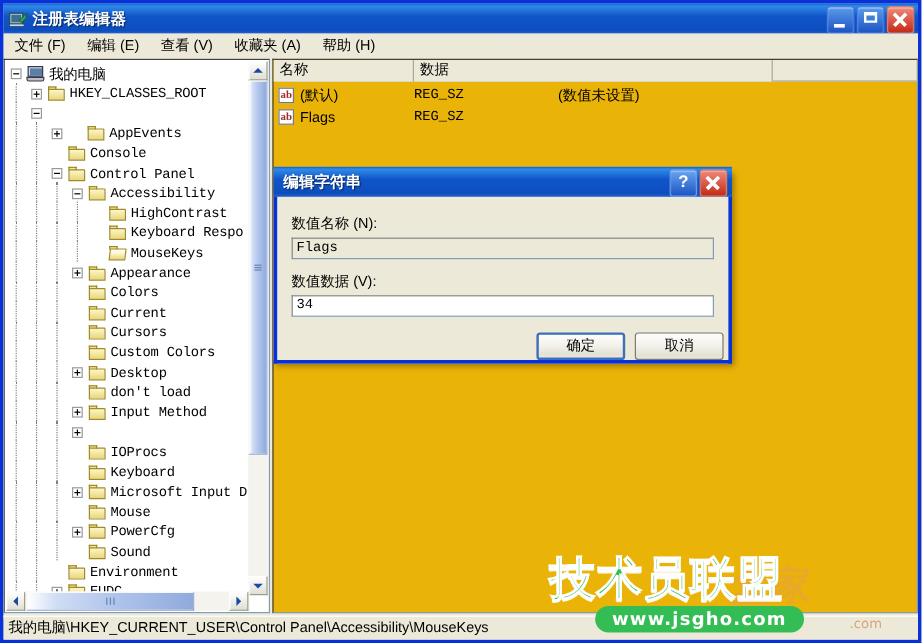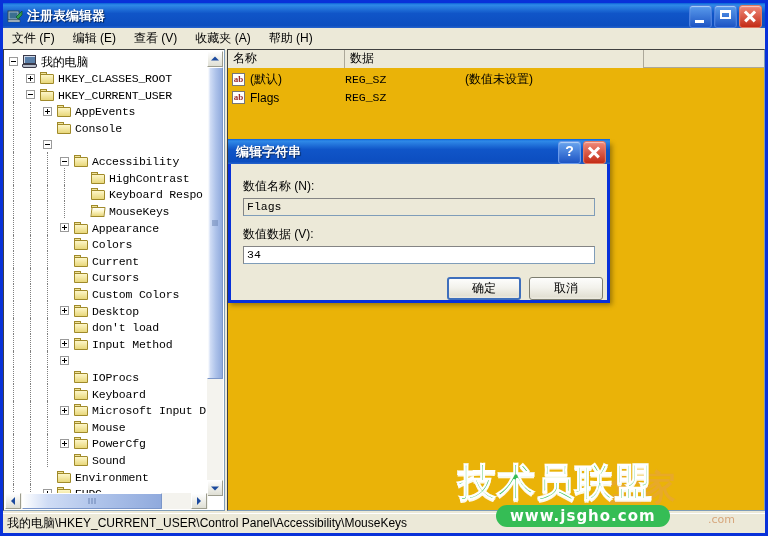--- a/index.html
+++ b/index.html
@@ -298,49 +298,49 @@
           <span class="exp plus" style="left: 22px; top: 23.6px;"></span>
           <span class="tnode" style="left: 35px; top: 20.6px;">
             <span class="folder">
               <span class="f-t"></span>
               <span class="f-b"></span>
             </span>
             <span class="lbl">HKEY_CLASSES_ROOT</span>
           </span>
           <span class="dots" style="left: 9px; top: 35.2px; height: 16.6px;"></span>
           <span class="exp" style="left: 22px; top: 40.2px;"></span>
-          <span class="tnode" style="left: 35px; top: 37.2px;">
-            <span class="folder">
-              <span class="f-t"></span>
-              <span class="f-b"></span>
-            </span>
-            <span class="lbl">HKEY_CURRENT_USER</span>
-          </span>
           <span class="dots" style="left: 9px; top: 51.8px; height: 16.6px;"></span>
           <span class="dots" style="left: 26px; top: 51.8px; height: 16.6px;"></span>
           <span class="exp plus" style="left: 39px; top: 56.8px;"></span>
-          <span class="tnode" style="left: 52px; top: 53.8px;">
+          <span class="tnode" style="left: 68px; top: 53.8px;">
             <span class="folder">
               <span class="f-t"></span>
               <span class="f-b"></span>
             </span>
             <span class="lbl">AppEvents</span>
           </span>
           <span class="dots" style="left: 9px; top: 68.4px; height: 16.6px;"></span>
           <span class="dots" style="left: 26px; top: 68.4px; height: 16.6px;"></span>
           <span class="tnode" style="left: 52px; top: 70.4px;">
             <span class="folder">
               <span class="f-t"></span>
               <span class="f-b"></span>
             </span>
             <span class="lbl">Console</span>
           </span>
           <span class="dots" style="left: 9px; top: 85px; height: 16.6px;"></span>
           <span class="dots" style="left: 26px; top: 85px; height: 16.6px;"></span>
           <span class="exp" style="left: 39px; top: 90px;"></span>
+          <span class="tnode" style="left: 52px; top: 87px;">
+            <span class="folder">
+              <span class="f-t"></span>
+              <span class="f-b"></span>
+            </span>
+            <span class="lbl">Control Panel</span>
+          </span>
           <span class="dots" style="left: 9px; top: 101.6px; height: 16.6px;"></span>
           <span class="dots" style="left: 26px; top: 101.6px; height: 16.6px;"></span>
           <span class="dots" style="left: 43px; top: 101.6px; height: 16.6px;"></span>
           <span class="exp" style="left: 56px; top: 106.6px;"></span>
           <span class="tnode" style="left: 69px; top: 103.6px;">
             <span class="folder">
               <span class="f-t"></span>
               <span class="f-b"></span>
             </span>
             <span class="lbl">Accessibility</span>

